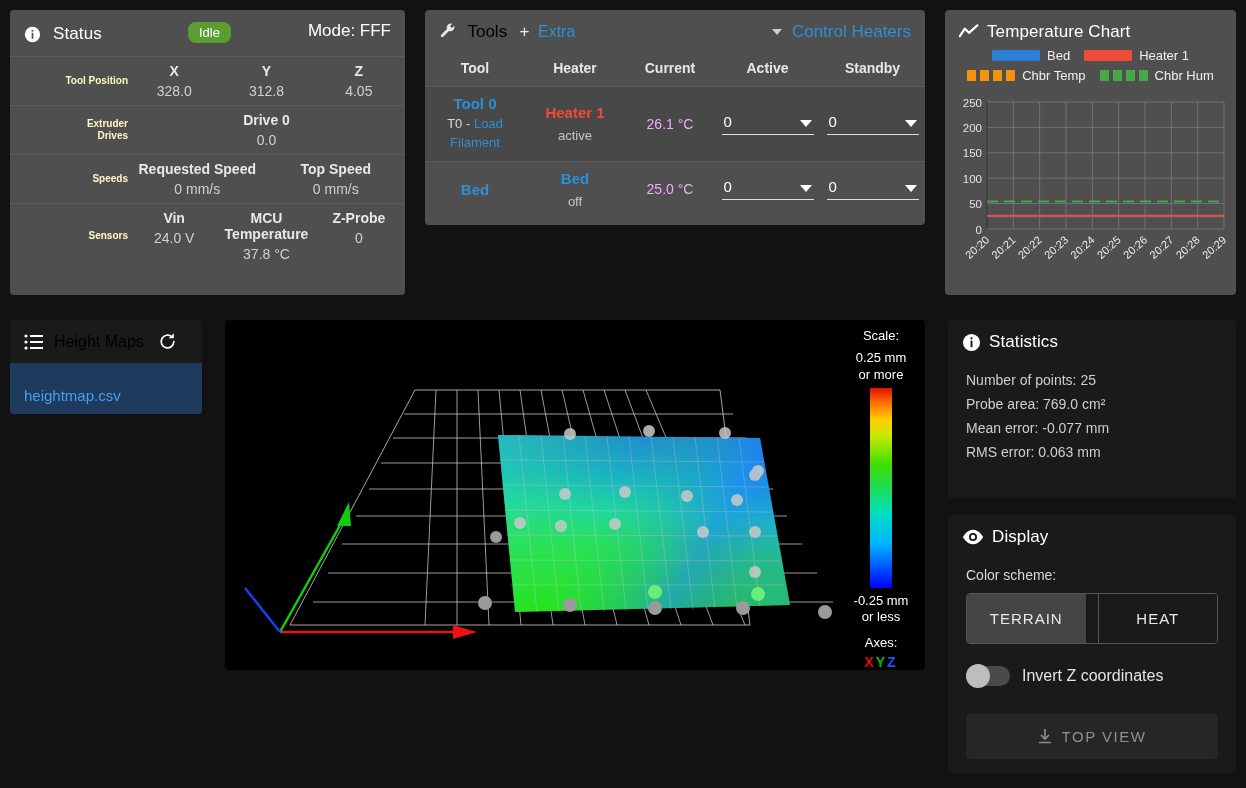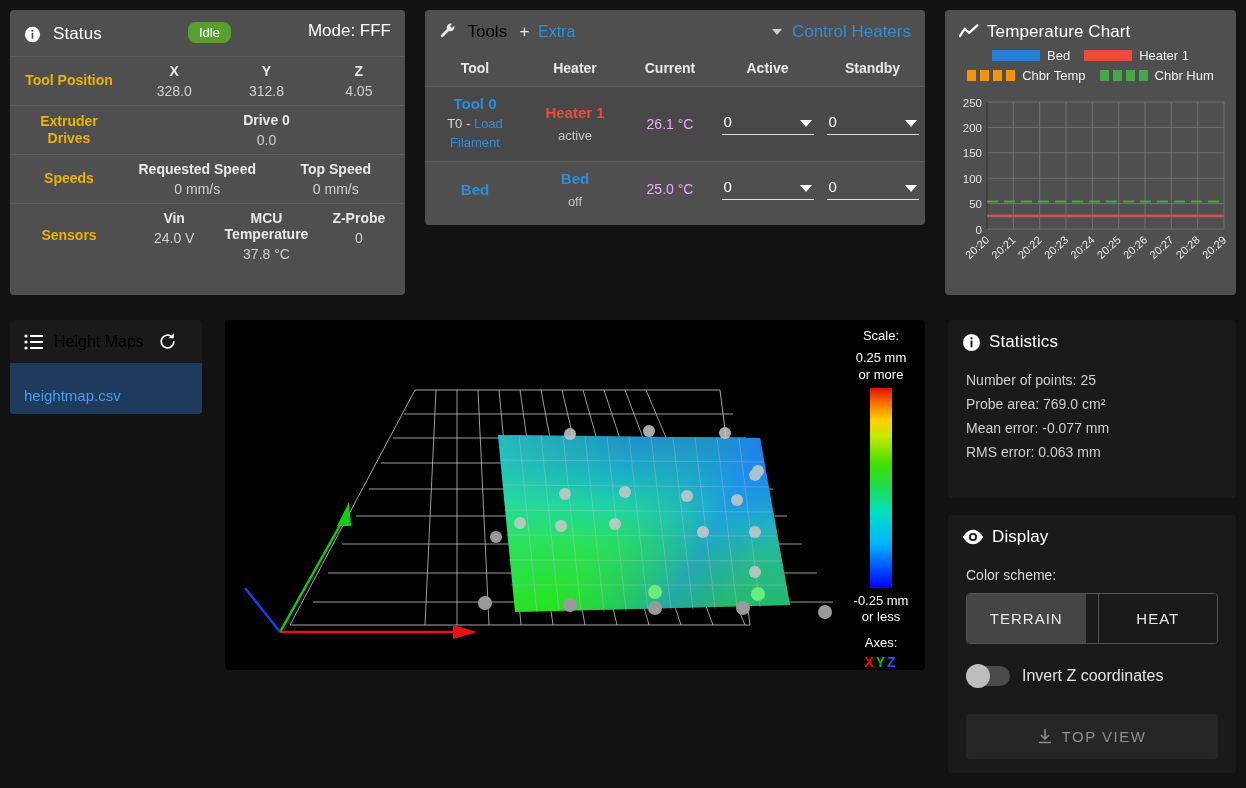--- a/index.html
+++ b/index.html
@@ -41,22 +41,22 @@
     position: absolute; right: 14px; top: 11px;
     color: #fff; font-size: 17px;
   }
   .srow {
     display: flex; align-items: center;
     border-top: 1px solid #5c5c5c;
     padding: 6px 0;
   }
   .srow:first-of-type { border-top: none; }
   .srow .lbl {
-    width: 118px; text-align: center;
-    color: #eab308; font-size: 14px; font-weight: bold;
+    width: 118px; text-align: right;
+    color: #fef9c3; font-size: 10px; font-weight: bold;
     line-height: 1.25;
   }
   .srow .cells { flex: 1; display: flex; }
   .cell { flex: 1; text-align: center; }
   .cell .k { color: #e8e8e8; font-size: 14px; font-weight: bold; padding-bottom: 4px; }
   .cell .v { color: #d0d0d0; font-size: 14px; }
 
   
   #tools-panel { left: 425px; top: 10px; width: 500px; height: 215px; }
   .tools-head { position: relative; height: 46px; padding: 12px 30px 0 14px; }

